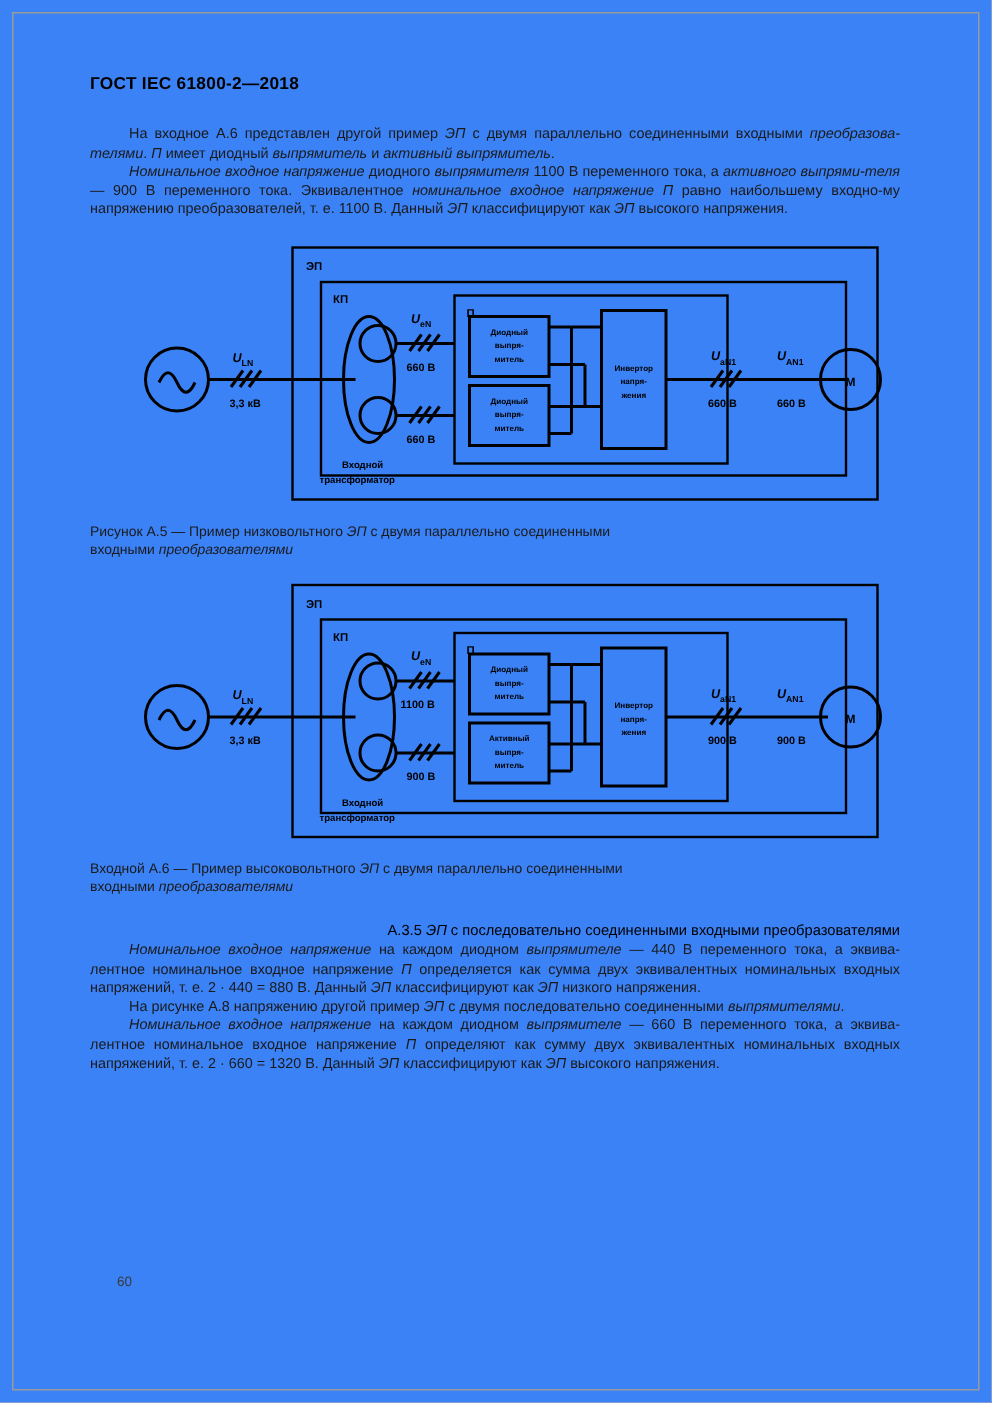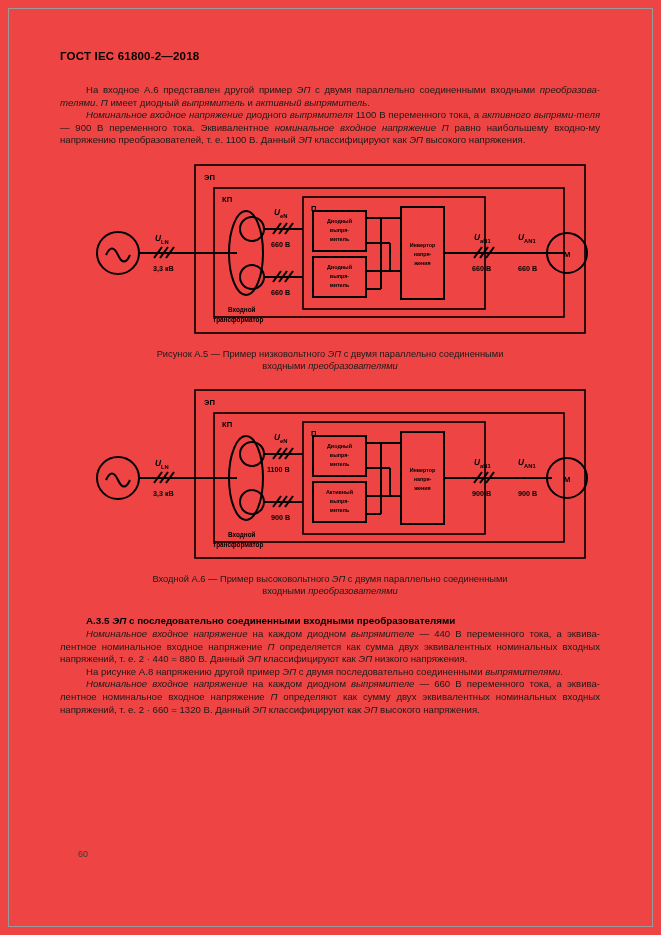--- a/index.html
+++ b/index.html
@@ -7,21 +7,21 @@
     padding: 0;
     background: #b8b8b8;
   }
   body {
     font-family: "Liberation Sans", sans-serif;
   }
   .page {
     position: relative;
     width: 661px;
     height: 935px;
-    background: #ef4444;
+    background: #3b82f6;
     margin: 0 auto;
     overflow: hidden;
     box-sizing: border-box;
   }
   .page-border {
     position: absolute;
     left: 8px;
     top: 8px;
     right: 8px;
     bottom: 8px;
@@ -53,30 +53,30 @@
   .it { font-style: italic; }
 
   
   .figure-wrap {
     margin-top: 14px;
     position: relative;
   }
   .fig-caption {
     font-size: 9.3px;
     line-height: 12px;
-    text-align: center;
     color: #1a1a1a;
     margin-top: 9px;
   }
   .section-head {
     font-size: 9.8px;
-    font-weight: bold;
+    font-weight: normal;
     color: #000;
     margin: 18px 0 2px 0;
     text-indent: 26px;
+    text-align: right;
   }
 
   
   svg.diagram { display: block; }
   svg.diagram text {
     font-family: "Liberation Sans", sans-serif;
     fill: #000;
   }
   .lbl-blk { font-size: 7.6px; font-weight: bold; }
   .lbl-box { font-size: 5.4px; font-weight: bold; }

